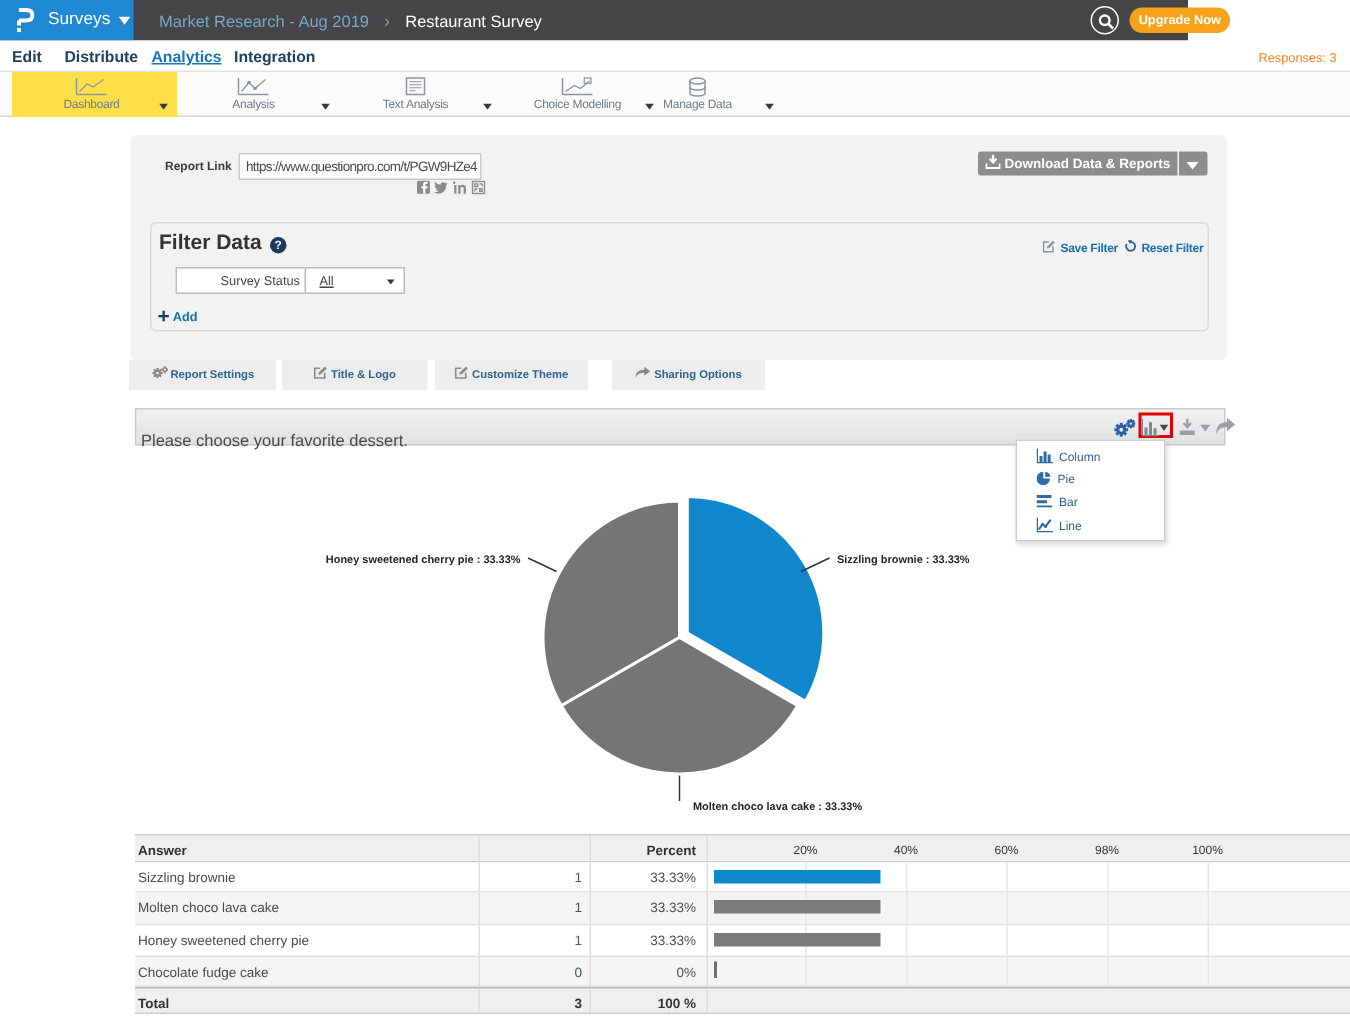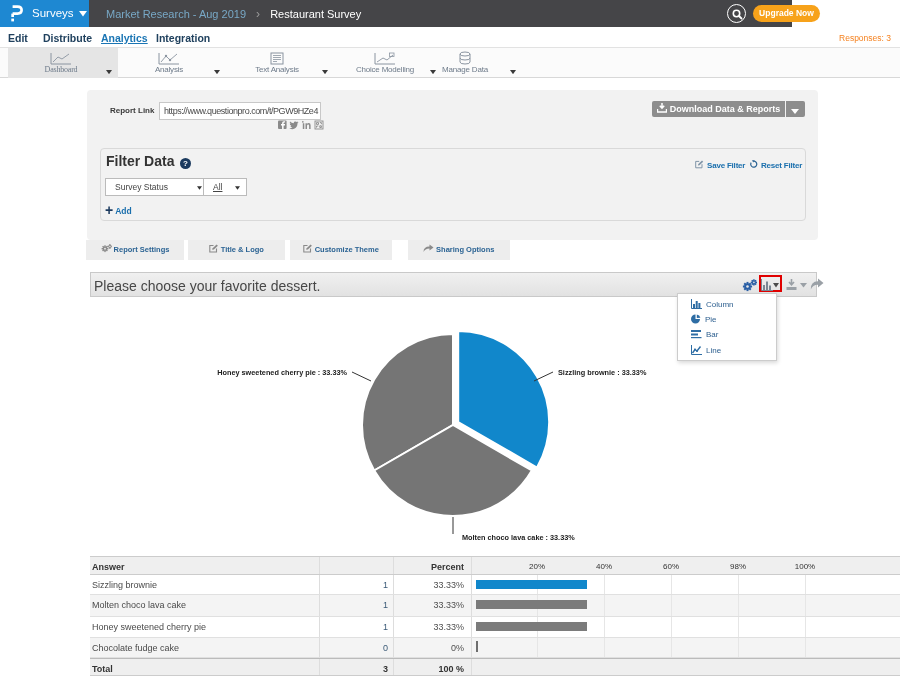--- a/index.html
+++ b/index.html
@@ -18,21 +18,21 @@
 #upgrade { position:absolute; left:753px; top:5px; width:67px; height:17px; background:#f7a21a; border-radius:9px; color:#fff; font-size:8.5px; font-weight:bold; text-align:center; line-height:17px; }
 
 
 #nav { position:absolute; left:0; top:27px; width:900px; height:21px; background:#fff; border-bottom:1px solid #e2e2e2; }
 .navitem { position:absolute; top:5px; font-size:10.5px; font-weight:bold; color:#20415e; }
 #responses { position:absolute; right:9px; top:6px; font-size:8.5px; color:#f58220; }
 
 
 #toolbar { position:absolute; left:0; top:48px; width:900px; height:30px; background:#fbfbfb; border-bottom:1px solid #d8d8d8; }
 .tbtab { position:absolute; top:0; width:110px; height:30px; }
-.tbtab.active { background:#e5e5e5;font-family:Liberation Serif, serif; }
+.tbtab.active { background:#fde047; }
 .tbtab .ticon { position:absolute; left:0; right:4px; top:3px; height:13px; text-align:center; }
 .tbtab .tlabel { position:absolute; left:0; right:4px; top:17px; text-align:center; font-size:8px; letter-spacing:-0.2px; color:#6e7b8a; }
 .tbtab .tcaret { position:absolute; right:6px; top:12px; }
 
 
 #card1 { position:absolute; left:87px; top:90px; width:731px; height:150px; background:#f2f2f2; border-radius:4px; }
 #rlabel { position:absolute; left:110px; top:106px; font-size:8px; font-weight:bold; color:#3a3a3a; }
 #rinput { position:absolute; left:159px; top:102px; width:162px; height:18px; border:1px solid #c8c8c8; background:#fff; font-size:9px; letter-spacing:-0.45px; color:#4a4a4a; line-height:16px; padding-left:4px; overflow:hidden; white-space:nowrap; }
 #dlbtn { position:absolute; left:652px; top:101px; width:133px; height:16px; background:#8d8d8d; border-radius:2px 0 0 2px; color:#fff; font-size:9px; font-weight:bold; text-align:center; line-height:16px; white-space:nowrap; }
 #dlcaret { position:absolute; left:786px; top:101px; width:19px; height:16px; background:#8d8d8d; border-radius:0 2px 2px 0; }
@@ -45,21 +45,21 @@
 .fsel { position:absolute; top:29px; height:18px; background:#fff; border:1px solid #bbb; font-size:8.5px; color:#444; line-height:16px; padding-left:9px; }
 #fadd { position:absolute; left:4px; top:53px; font-size:8.5px; color:#1a6fad; font-weight:bold; }
 #fadd .plus { font-size:14px; font-weight:bold; color:#1b3a5e; vertical-align:-1px; }
 
 
 .stab { position:absolute; top:240px; height:20px; background:#ededed; font-size:7.5px; font-weight:bold; color:#2b6393; text-align:center; line-height:20px; white-space:nowrap; }
 
 
 #chartcard { position:absolute; left:90px; top:272px; width:727px; height:403px; background:#fff; }
 #chead { position:absolute; left:0; top:0; width:727px; height:25px; background:linear-gradient(#f0f0f0,#e2e2e2); border:1px solid #c9c9c9; }
-#ctitle { position:absolute; left:3px; top:5px; font-size:14px; color:#474747; }
+#ctitle { position:absolute; left:3px; top:15px; font-size:11px; color:#474747; }
 #redbox { position:absolute; left:668px; top:2px; width:23px; height:17px; border:2.5px solid #e00000; }
 
 
 #ddmenu { position:absolute; left:587px; top:21px; width:100px; height:68px; background:#fff; border:1px solid #ccc; box-shadow:1px 2px 4px rgba(0,0,0,.15); z-index:5; }
 .ddit { position:absolute; left:13px; height:16px; font-size:8px; color:#2d5f8f; line-height:16px; }
 .ddit svg { vertical-align:-2px; margin-right:4px; }
 
 
 .trow { position:absolute; left:90px; width:826px; border-bottom:1px solid #e0e0e0; background:#fff; }
 .c-answer { position:absolute; left:2px; top:5px; font-size:9px; color:#4a4a4a; white-space:nowrap; }
@@ -189,24 +189,24 @@
     <div id="ftitle">Filter Data</div>
     <div id="fhelp">?</div>
     <div class="flink" style="left:594px; letter-spacing:-0.2px;"><svg width="9" height="9" viewBox="0 0 9 9" style="vertical-align:-1px; margin-right:3px;">
           <path d="M7 4.2 V7.8 H0.7 V1.4 H4.2" stroke="#8095a8" fill="none" stroke-width="1"></path>
           <path d="M2.9 5.6 L3.3 4.1 L7 0.5 L8.2 1.7 L4.5 5.3 Z" fill="#8095a8"></path>
         </svg>Save Filter</div>
     <div class="flink" style="left:649px; letter-spacing:-0.2px;"><svg width="8" height="9" viewBox="0 0 8 9" style="vertical-align:-1px; margin-right:3px;">
           <path d="M1.2 2.6 A3 3 0 1 0 4 1.2" stroke="#2b6393" fill="none" stroke-width="1.2"></path>
           <path d="M4.6 0 L1.8 0.4 L3.5 2.6 Z" fill="#2b6393"></path>
         </svg>Reset Filter</div>
-    <div class="fsel" style="left:4px; width:104px;">Survey Status<svg class="abs" style="right:6px; top:7px;" width="5" height="4" viewBox="0 0 6 4">
+    <div class="fsel" style="left:16px; width:104px;text-align:center;">Survey Status<svg class="abs" style="right:6px; top:7px;" width="5" height="4" viewBox="0 0 6 4">
           <path d="M0 0 H6 L3 4 Z" fill="#333"></path>
         </svg></div>
-    <div class="fsel" style="left:102px; width:44px;text-decoration:underline;">All<svg class="abs" style="right:6px; top:7px;" width="5" height="4" viewBox="0 0 6 4">
+    <div class="fsel" style="left:102px; width:67px;text-decoration:underline;">All<svg class="abs" style="right:6px; top:7px;" width="5" height="4" viewBox="0 0 6 4">
           <path d="M0 0 H6 L3 4 Z" fill="#333"></path>
         </svg></div>
     <div id="fadd"><span class="plus">+</span> Add</div>
   </div>
 
   <div class="stab" style="left:86px; width:98px;"><svg width="11" height="9" viewBox="0 0 11 9" style="vertical-align:-1px;">
         <g fill="#8a8a8a">
           <g transform="translate(4,4.7)">
             <circle r="2.4"></circle>
             <rect x="-0.7" y="-3.4" width="1.4" height="1.4"></rect>

